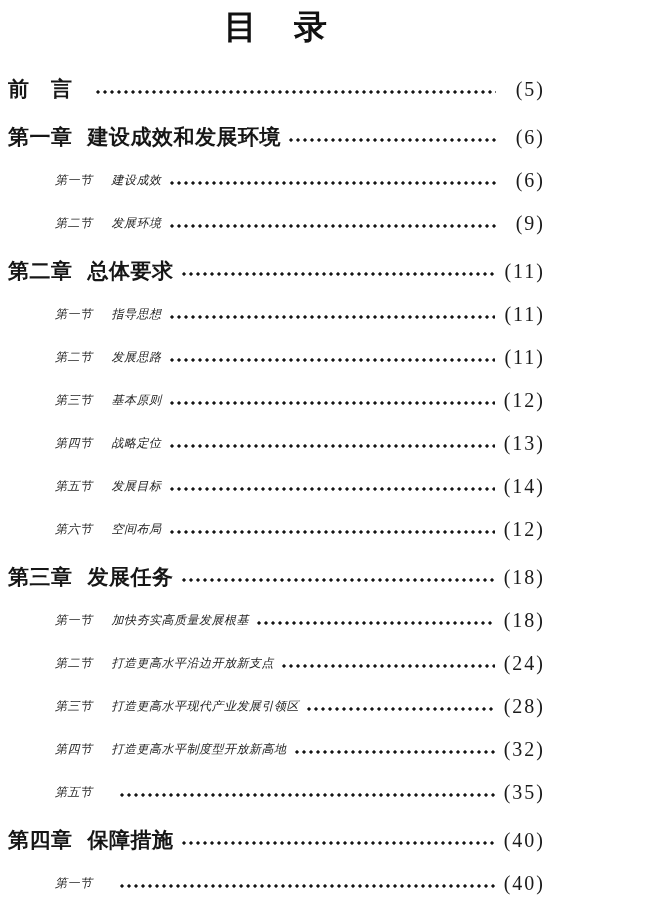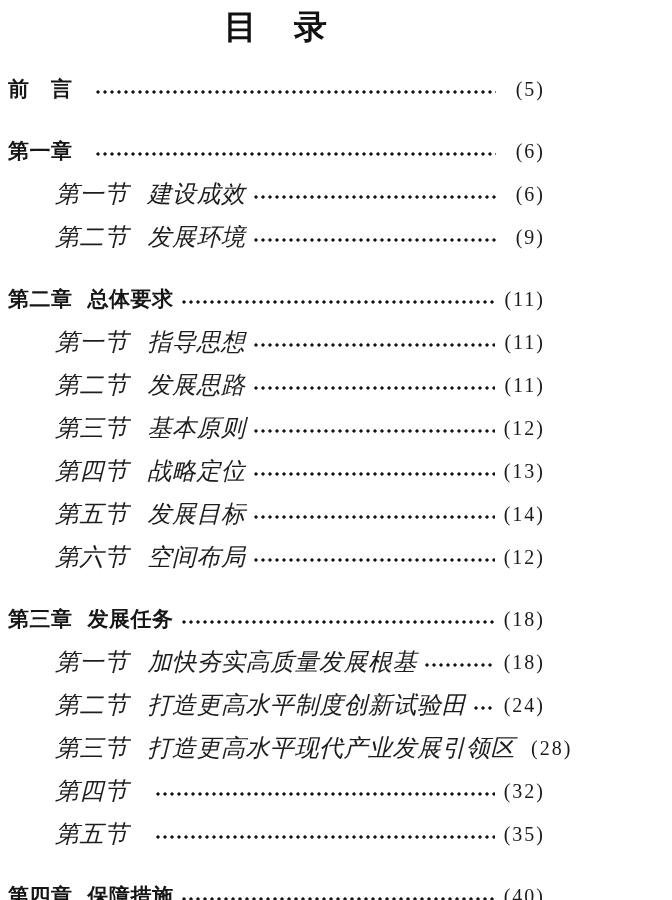--- a/index.html
+++ b/index.html
@@ -26,36 +26,36 @@
   }
   .entries { margin-top: 32px; }
   .row {
     display: flex;
     align-items: center;
     line-height: 22px;
     margin-top: 21px;
     white-space: nowrap;
   }
   .row.first { margin-top: 0; }
-  .row.chapter-row { margin-top: 40px; }
+  .row.chapter-row { margin-top: 26px; }
   
   .row.front-row .num, .row.front-row .ttl,
   .row.chapter-row .num, .row.chapter-row .ttl {
     font-family: "Liberation Sans", sans-serif;
     font-weight: bold;
     font-size: 21px;
     letter-spacing: 0.5px;
     color: #161616;
   }
   
   .row.section-row { padding-left: 47px; }
   .row.section-row .num, .row.section-row .ttl {
     font-family: "Liberation Serif", serif;
     font-style: italic;
-    font-size: 24px;
+    font-size: 12px;
     letter-spacing: 0.5px;
     color: #1d1d1d;
   }
   .num { margin-right: 15px; }
   .row.section-row .num { margin-right: 19px; }
   .leader {
     flex: 1 1 auto;
     align-self: center;
     height: 4px;
     margin: 6px 9px 0 7px;
@@ -78,20 +78,21 @@
 <div class="page">
   <div class="toc-title">目　录</div>
   <div class="entries">
       <div class="row front-row first">
         <span class="num">前　言</span>
         <span class="leader"></span>
         <span class="pagenum">(5)</span>
       </div>
       <div class="row chapter-row">
         <span class="num">第一章</span>
+        <span class="ttl">建设成效和发展环境</span>
         <span class="leader"></span>
         <span class="pagenum">(6)</span>
       </div>
       <div class="row section-row">
         <span class="num">第一节</span>
         <span class="ttl">建设成效</span>
         <span class="leader"></span>
         <span class="pagenum">(6)</span>
       </div>
       <div class="row section-row">
@@ -149,32 +150,33 @@
         <span class="pagenum">(18)</span>
       </div>
       <div class="row section-row">
         <span class="num">第一节</span>
         <span class="ttl">加快夯实高质量发展根基</span>
         <span class="leader"></span>
         <span class="pagenum">(18)</span>
       </div>
       <div class="row section-row">
         <span class="num">第二节</span>
-        <span class="ttl">打造更高水平制度创新试验田</span>
+        <span class="ttl">打造更高水平沿边开放新支点</span>
         <span class="leader"></span>
         <span class="pagenum">(24)</span>
       </div>
       <div class="row section-row">
         <span class="num">第三节</span>
         <span class="ttl">打造更高水平现代产业发展引领区</span>
         <span class="leader"></span>
         <span class="pagenum">(28)</span>
       </div>
       <div class="row section-row">
         <span class="num">第四节</span>
+        <span class="ttl">打造更高水平制度型开放新高地</span>
         <span class="leader"></span>
         <span class="pagenum">(32)</span>
       </div>
       <div class="row section-row">
         <span class="num">第五节</span>
         <span class="leader"></span>
         <span class="pagenum">(35)</span>
       </div>
       <div class="row chapter-row">
         <span class="num">第四章</span>

